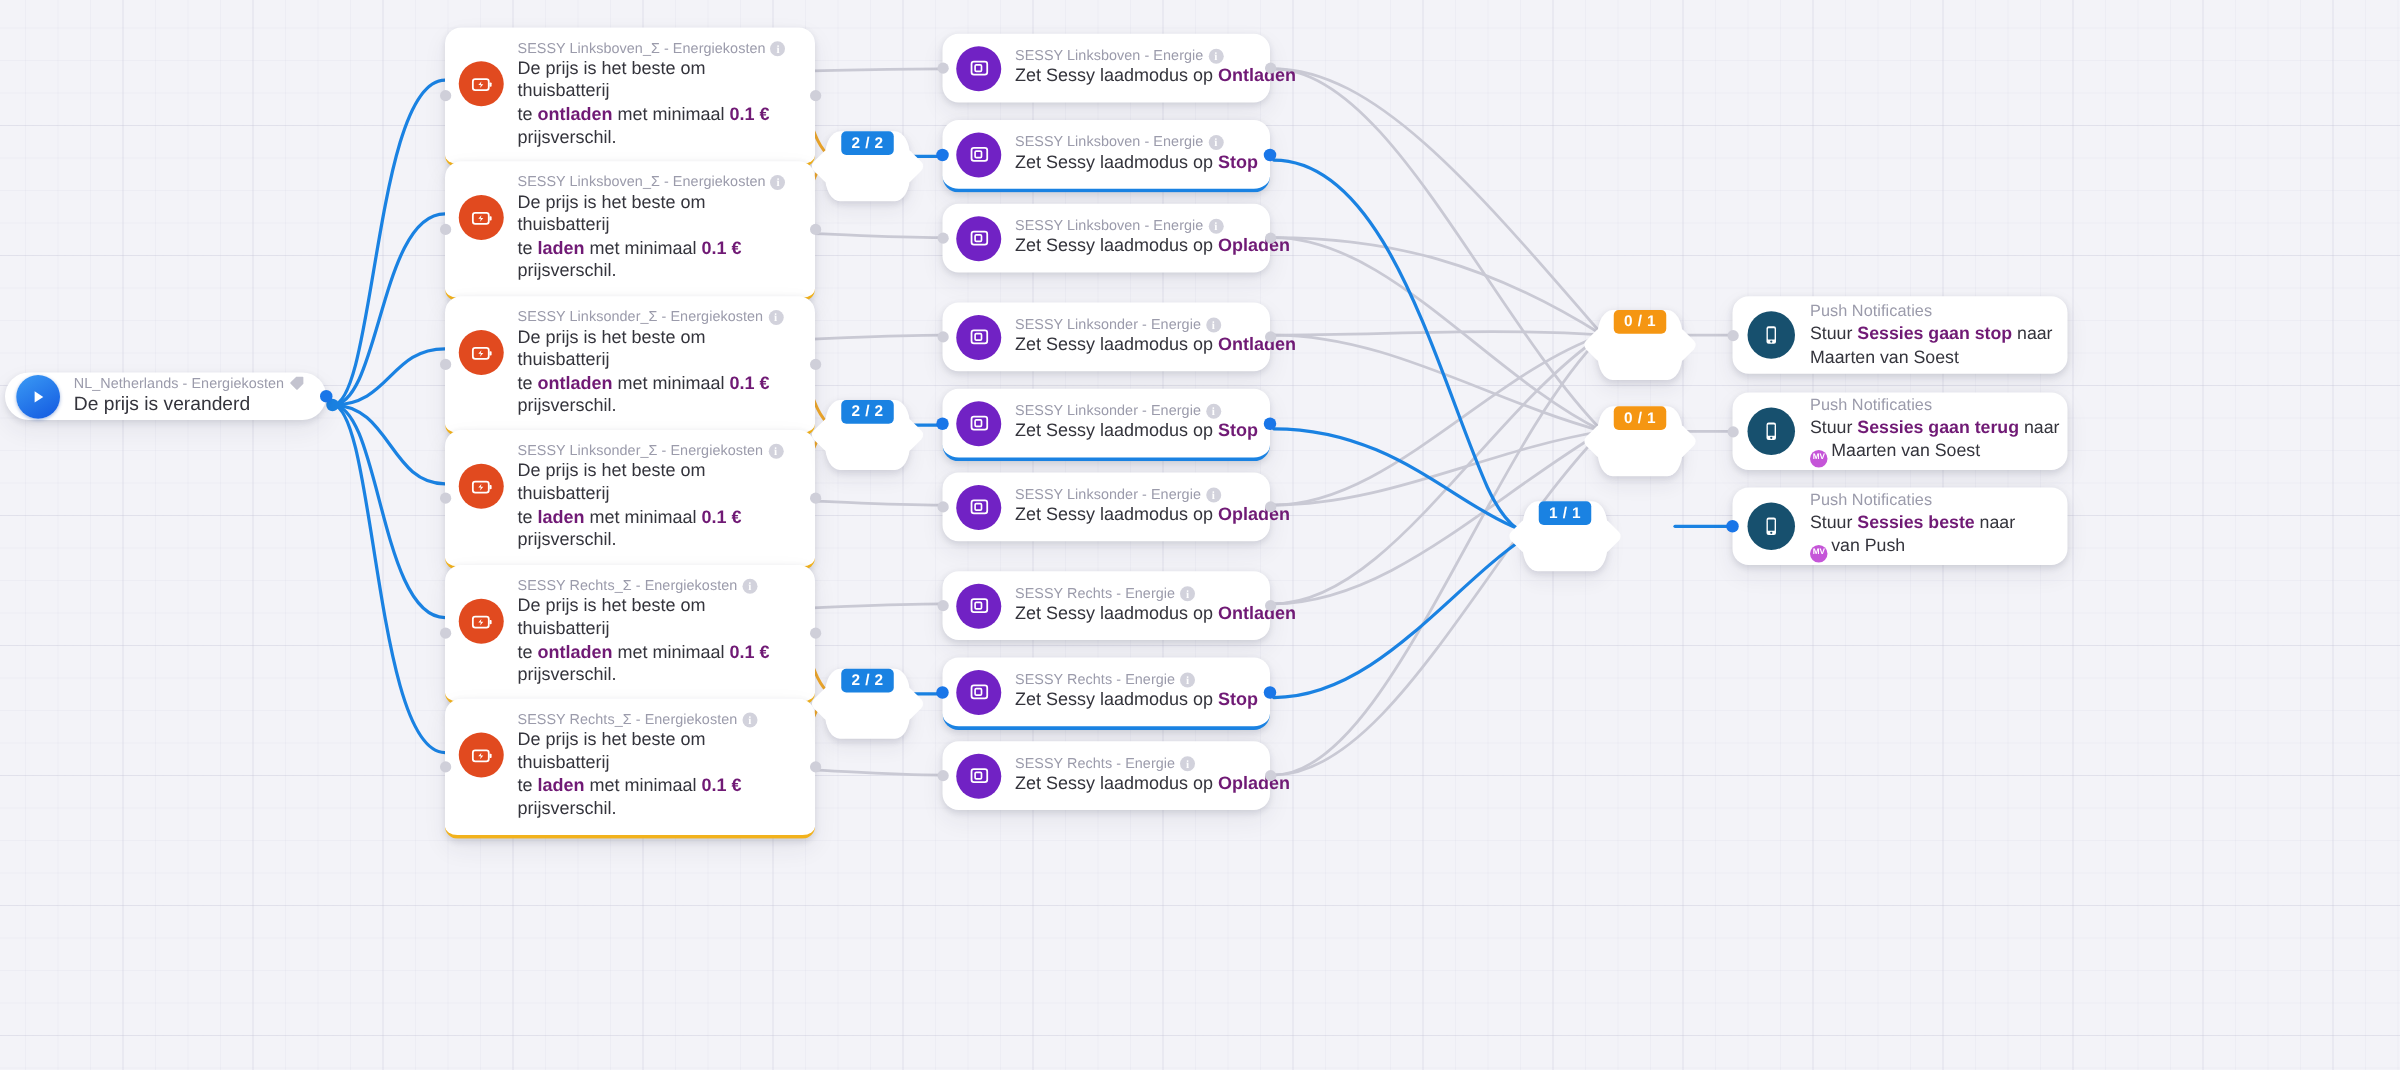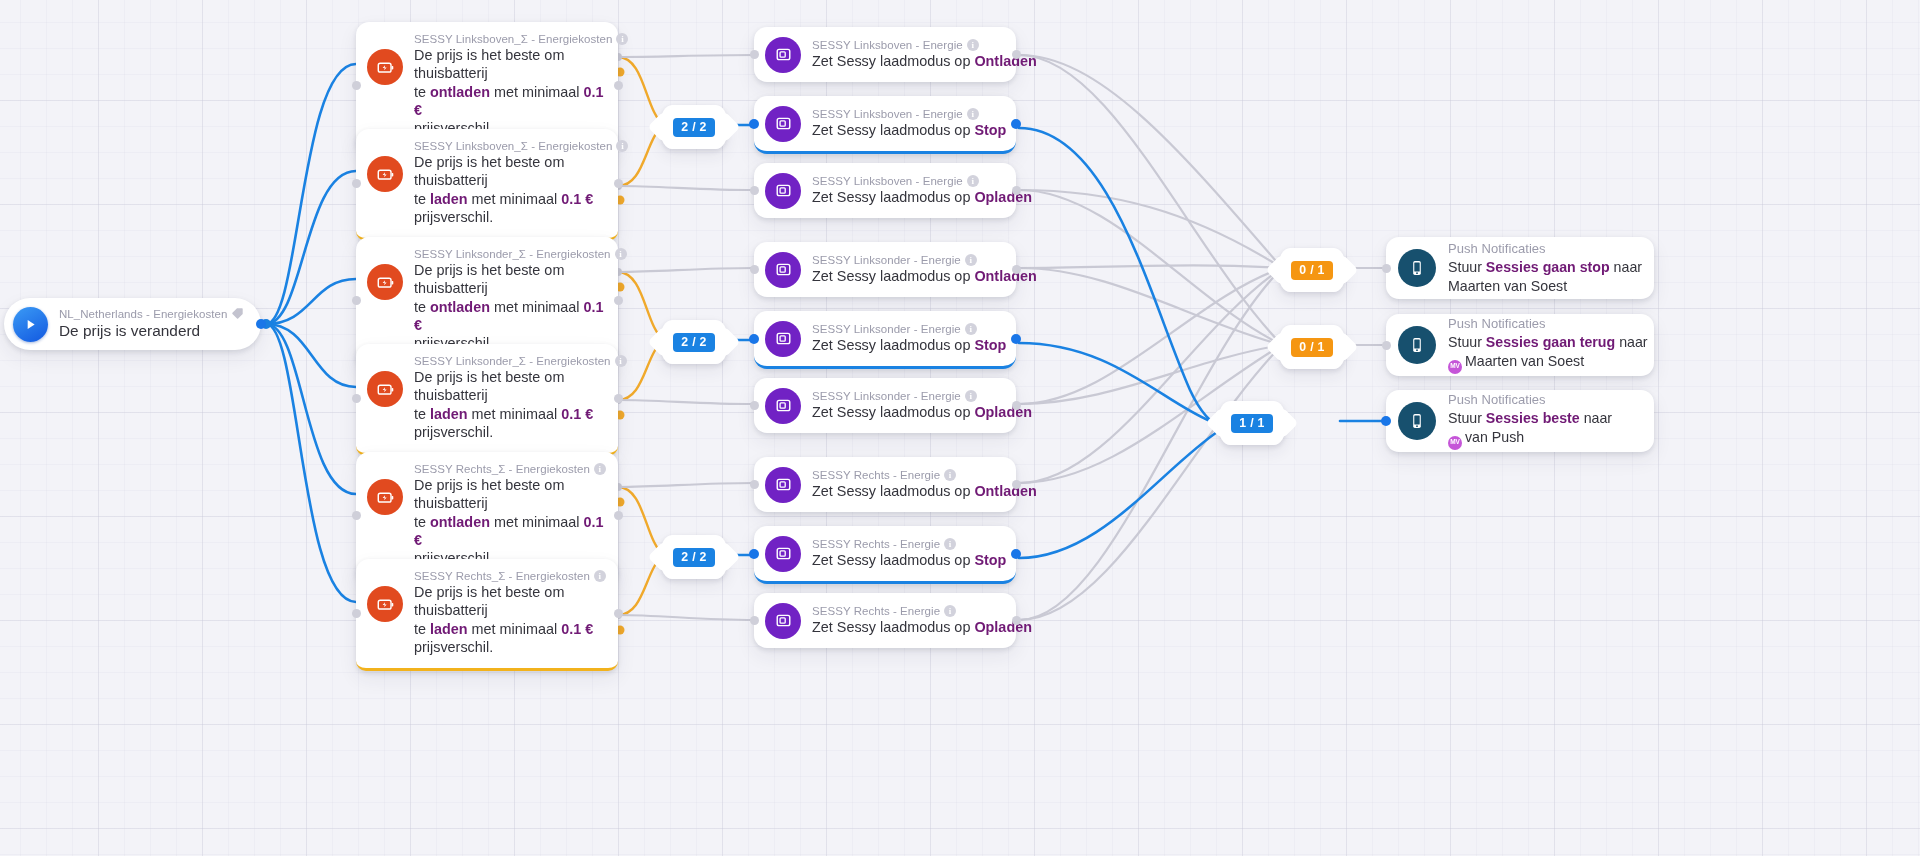--- a/index.html
+++ b/index.html
@@ -47,37 +47,37 @@
   }
   .port.in  { left: -4.5px; }
   .port.out { right: -4.5px; }
   .port.active { background: #1976e8; width: 10px; height: 10px; margin-top: -5px; }
   .port.active.in { left: -5px; }
   .port.active.out { right: -5px; }
 
   
   .trigger {
     left: 4px; top: 298px;
-    width: 257px; height: 52px;
+    width: 257px; height: 38px;
     border-radius: 26px;
     padding: 0 14px 0 9px;
   }
   .trigger-ico {
     width: 35px; height: 35px; border-radius: 50%;
     background: linear-gradient(150deg,#3b9bf5,#1258e0);
     flex: 0 0 35px;
     display: flex; align-items: center; justify-content: center;
     color: #fff;
     box-shadow: 0 1px 3px rgba(20,70,170,.4);
   }
   .trigger-txt { margin-left: 11px; min-width: 0; }
 
   
   .cond {
-    width: 262px;
+    width: 296px;
     border-bottom: 3px solid #f2b21c;
     border-radius: 13px 13px 10px 10px;
     padding: 11px 12px 12px 11px;
     align-items: flex-start;
   }
   .cond-ico {
     width: 36px; height: 36px; border-radius: 50%;
     background: #e14a1f;
     flex: 0 0 36px;
     margin-top: 16px;
@@ -141,25 +141,25 @@
     font-size: 9px; font-weight: 700;
     display: inline-flex; align-items: center; justify-content: center;
     font-family: "Liberation Serif", serif;
     flex: 0 0 12px;
   }
   .tag-ico { color: #bfbfcb; display: inline-flex; }
 
   
   .gate {
     position: absolute;
-    height: 44px; width: 68px;
+    height: 56px; width: 68px;
     background: #fff;
     border-radius: 12px / 20px;
     box-shadow: 0 2px 5px rgba(40,45,70,.12), 0 7px 16px rgba(40,45,70,.07);
-    display: flex; align-items: center; justify-content: center;
+    display: flex; align-items: flex-start; justify-content: center;
     z-index: 4;
   }
   .gate::before, .gate::after {
     content: "";
     position: absolute; top: 50%; margin-top: -11px;
     width: 22px; height: 22px;
     background: #fff;
     transform: rotate(45deg);
     border-radius: 5px;
     z-index: -1;

